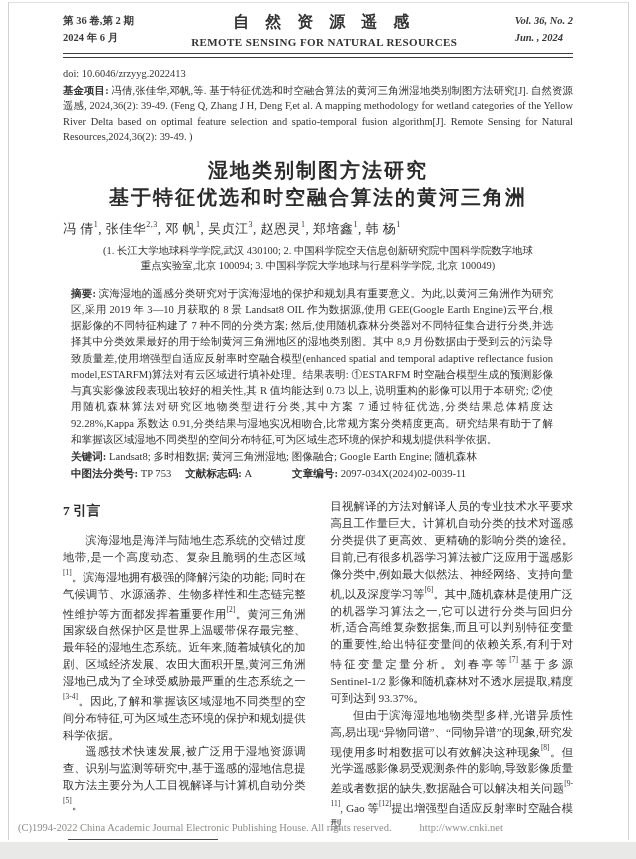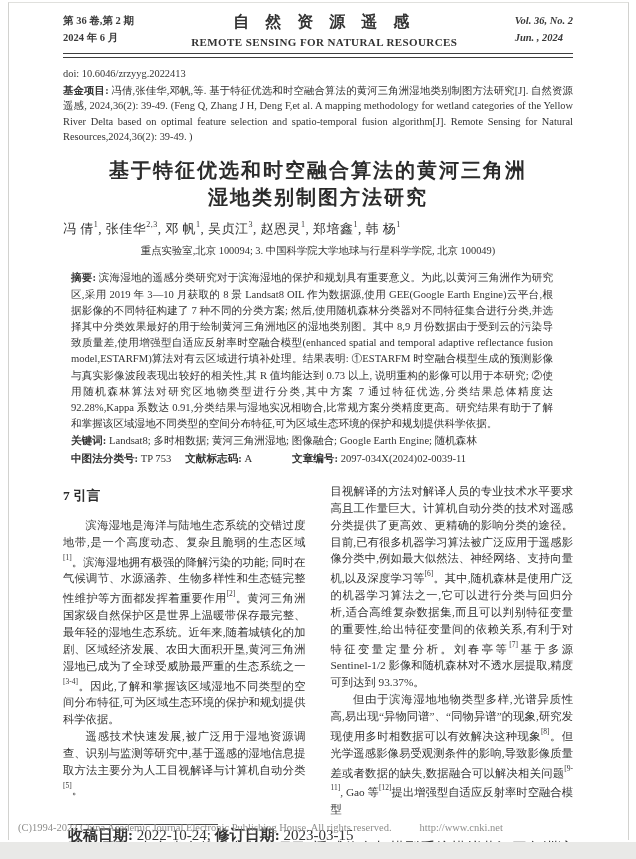--- a/index.html
+++ b/index.html
@@ -95,26 +95,27 @@
         <div>Vol. 36, No. 2</div>
         <div>Jun. , 2024</div>
       </div>
     </div>
     <div class="double-rule"></div>
 
     <div class="doi-line">doi: 10.6046/zrzyyg.2022413</div>
     <div class="citation"><b>基金项目:</b><span> 冯倩,张佳华,邓帆,等. 基于特征优选和时空融合算法的黄河三角洲湿地类别制图方法研究[J]. 自然资源遥感, 2024,36(2): 39-49. (Feng Q, Zhang J H, Deng F,et al. A mapping methodology for wetland categories of the Yellow River Delta based on optimal feature selection and spatio-temporal fusion algorithm[J]. Remote Sensing for Natural Resources,2024,36(2): 39-49. )</span></div>
 
     <div class="article-title">
+      <div>湿地类别制图方法研究</div>
       <div>基于特征优选和时空融合算法的黄河三角洲</div>
-      <div>湿地类别制图方法研究</div>
     </div>
 
     <div class="authors">冯 倩<sup>1</sup>, 张佳华<sup>2,3</sup>, 邓 帆<sup>1</sup>, 吴贞江<sup>3</sup>, 赵恩灵<sup>1</sup>, 郑培鑫<sup>1</sup>, 韩 杨<sup>1</sup></div>
     <div class="affiliations">
+      <div>(1. 长江大学地球科学学院,武汉 430100; 2. 中国科学院空天信息创新研究院中国科学院数字地球</div>
       <div>重点实验室,北京 100094; 3. 中国科学院大学地球与行星科学学院, 北京 100049)</div>
     </div>
 
     <div class="abstract"><b>摘要:</b><span> 滨海湿地的遥感分类研究对于滨海湿地的保护和规划具有重要意义。为此,以黄河三角洲作为研究区,采用 2019 年 3—10 月获取的 8 景 Landsat8 OIL 作为数据源,使用 GEE(Google Earth Engine)云平台,根据影像的不同特征构建了 7 种不同的分类方案; 然后,使用随机森林分类器对不同特征集合进行分类,并选择其中分类效果最好的用于绘制黄河三角洲地区的湿地类别图。其中 8,9 月份数据由于受到云的污染导致质量差,使用增强型自适应反射率时空融合模型(enhanced spatial and temporal adaptive reflectance fusion model,ESTARFM)算法对有云区域进行填补处理。结果表明: ①ESTARFM 时空融合模型生成的预测影像与真实影像波段表现出较好的相关性,其 R 值均能达到 0.73 以上, 说明重构的影像可以用于本研究; ②使用随机森林算法对研究区地物类型进行分类,其中方案 7 通过特征优选,分类结果总体精度达 92.28%,Kappa 系数达 0.91,分类结果与湿地实况相吻合,比常规方案分类精度更高。研究结果有助于了解和掌握该区域湿地不同类型的空间分布特征,可为区域生态环境的保护和规划提供科学依据。</span></div>
     <div class="kw-line"><b>关键词:</b><span> Landsat8; 多时相数据; 黄河三角洲湿地; 图像融合; Google Earth Engine; 随机森林</span></div>
     <div class="clc-line"><b>中图法分类号:</b><span> TP 753</span><span class="clc-gap1"></span><b>文献标志码:</b><span> A</span><span class="clc-gap2"></span><b>文章编号:</b><span> 2097-034X(2024)02-0039-11</span></div>
 
     <div class="columns">
       <div class="col">
         <div class="section-heading">7 引言</div>

